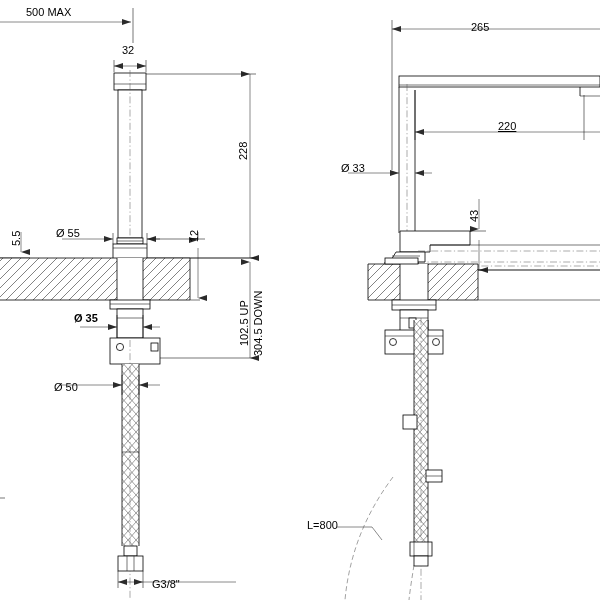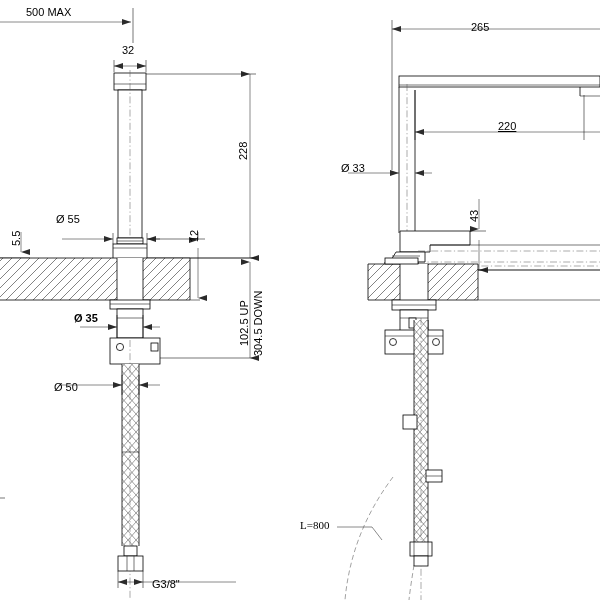--- a/index.html
+++ b/index.html
@@ -303,21 +303,21 @@
   </svg>
 
   <div class="labels-layer">
 
     <div style="position:absolute;left:26px;top:6px;" class="dim-text">500 MAX</div>
 
     <div style="position:absolute;left:122px;top:44px;" class="dim-text">32</div>
 
     <div style="position:absolute;left:237px;top:160px;transform:rotate(-90deg);transform-origin:left top;" class="dim-text-v">228</div>
 
-    <div style="position:absolute;left:56px;top:213px;" class="dim-text">Ø 55</div>
+    <div style="position:absolute;left:56px;top:227px;" class="dim-text">Ø 55</div>
 
     <div style="position:absolute;left:10px;top:246px;transform:rotate(-90deg);transform-origin:left top;" class="dim-text-v">5.5</div>
 
     <div style="position:absolute;left:188px;top:242px;transform:rotate(-90deg);transform-origin:left top;" class="dim-text-v">12</div>
 
     <div style="position:absolute;left:74px;top:312px;font-weight:bold;" class="dim-text">Ø 35</div>
 
     <div style="position:absolute;left:54px;top:381px;" class="dim-text">Ø 50</div>
 
     <div style="position:absolute;left:238px;top:346px;transform:rotate(-90deg);transform-origin:left top;" class="dim-text-v">102.5 UP</div>
@@ -327,15 +327,15 @@
     <div style="position:absolute;left:152px;top:578px;" class="dim-text">G3/8"</div>
 
     <div style="position:absolute;left:471px;top:21px;" class="dim-text">265</div>
 
     <div style="position:absolute;left:498px;top:120px;text-decoration:underline;" class="dim-text">220</div>
 
     <div style="position:absolute;left:341px;top:162px;" class="dim-text">Ø 33</div>
 
     <div style="position:absolute;left:468px;top:222px;transform:rotate(-90deg);transform-origin:left top;" class="dim-text-v">43</div>
 
-    <div style="position:absolute;left:300px;top:519px;font-family:Liberation Serif, serif;" class="dim-text">L=800</div>
+    <div style="position:absolute;left:307px;top:519px;" class="dim-text">L=800</div>
   </div>
 </div>
 
 </body></html>

